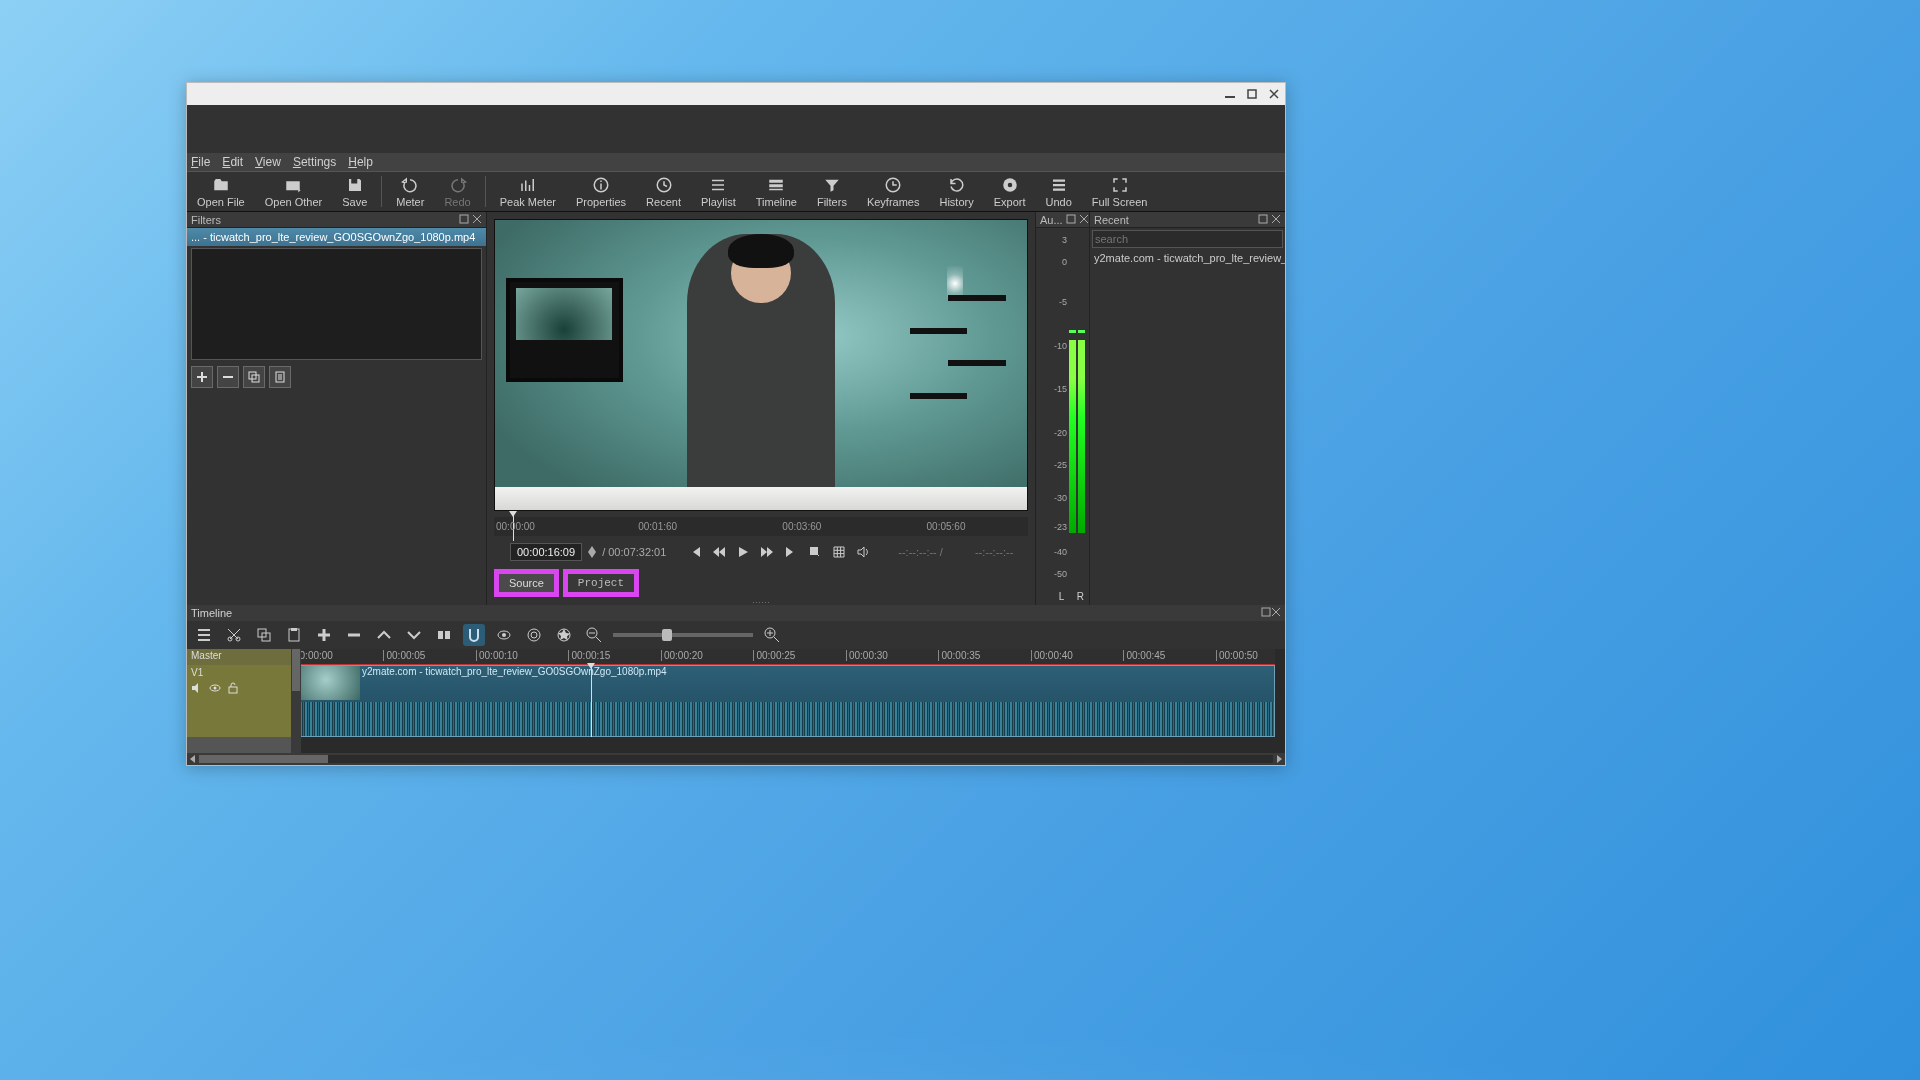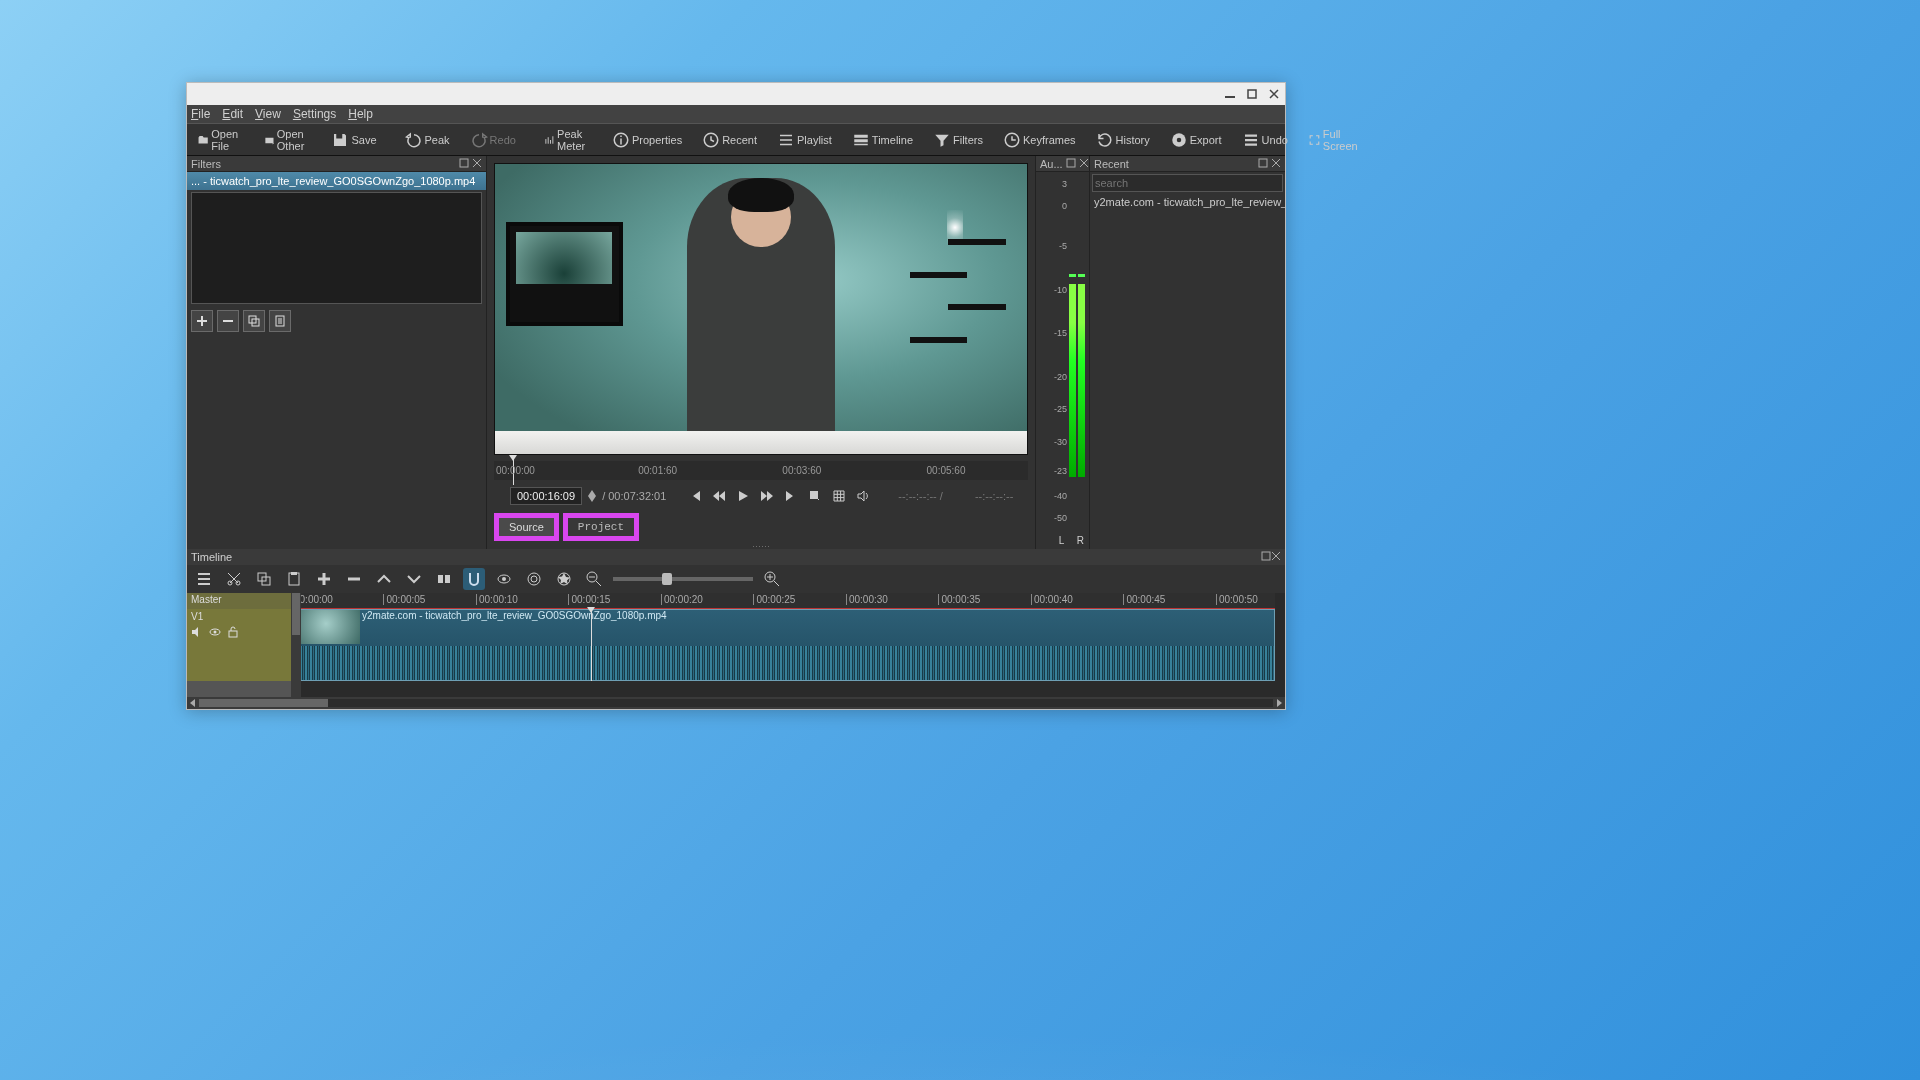--- a/index.html
+++ b/index.html
@@ -17,26 +17,26 @@
     left: 186px; top: 82px; width: 1100px;
     background: #323232;
     border: 1px solid #bbb;
     box-shadow: 0 2px 16px rgba(0,0,0,.25);
   }
   
   .titlebar { height: 22px; background: #eee; display: flex; justify-content: flex-end; align-items: center; }
   .titlebar .ctl { width: 22px; height: 22px; display:flex; align-items:center; justify-content:center; color:#444; }
   .titlebar .ctl svg { width:10px; height:10px; }
   
-  .menubar { height: 18px; background: #424242; display:flex; align-items:center; padding-left:4px; gap:12px; font-size:12px; }
+  .menubar { height: 18px; background: #424242; display:flex; align-items:center; padding-left:4px; gap:12px; font-size:12px;margin-top:48px; }
   .menubar span { text-decoration: underline dotted transparent; cursor:default; }
   .menubar span::first-letter { text-decoration: underline; }
   
   .toolbar { background:#323232; border-top:1px solid #555; border-bottom:1px solid #111; display:flex; }
-  .toolbtn { display:flex; align-items:center; padding:4px 10px 3px; gap:2px; color:#ccc; font-size:11px; }
+  .toolbtn { display:flex; flex-direction:column; align-items:center; padding:4px 10px 3px; gap:2px; color:#ccc; font-size:11px; }
   .toolbtn.disabled { color:#777; }
   .toolbtn svg { width:18px; height:18px; fill:#ccc; }
   .toolbtn.disabled svg { fill:#777; }
   .toolbar .sep { width:1px; background:#555; margin:4px 4px; }
   
   .dockrow { display:flex; height:393px; background:#323232; }
   .panel { display:flex; flex-direction:column; }
   .panel-hdr { height:16px; background:#3a3a3a; display:flex; align-items:center; padding:0 4px; font-size:11px; color:#bbb; border-bottom:1px solid #222; }
   .panel-hdr .spacer{flex:1;}
   .panel-hdr svg{width:10px;height:10px;fill:#aaa;margin-left:3px;}
@@ -179,21 +179,21 @@
         <svg viewBox="0 0 24 24">
           <path d="M4 4h14l2 2v14H4zM7 4v6h8V4"></path>
         </svg>
         <span>Save</span>
       </div>
     <div class="sep"></div>
     <div class="toolbtn">
         <svg viewBox="0 0 24 24">
           <path d="M12 5a8 8 0 1 1-7 4l-3-1 5-4v5" fill="none" stroke="#ccc" stroke-width="2"></path>
         </svg>
-        <span>Peak</span>
+        <span>Meter</span>
       </div>
     <div class="toolbtn disabled">
         <svg viewBox="0 0 24 24">
           <path d="M12 5a8 8 0 1 0 7 4l3-1-5-4v5" fill="none" stroke="#777" stroke-width="2"></path>
         </svg>
         <span>Redo</span>
       </div>
     <div class="sep"></div>
     <div class="toolbtn">
         <svg viewBox="0 0 24 24">

